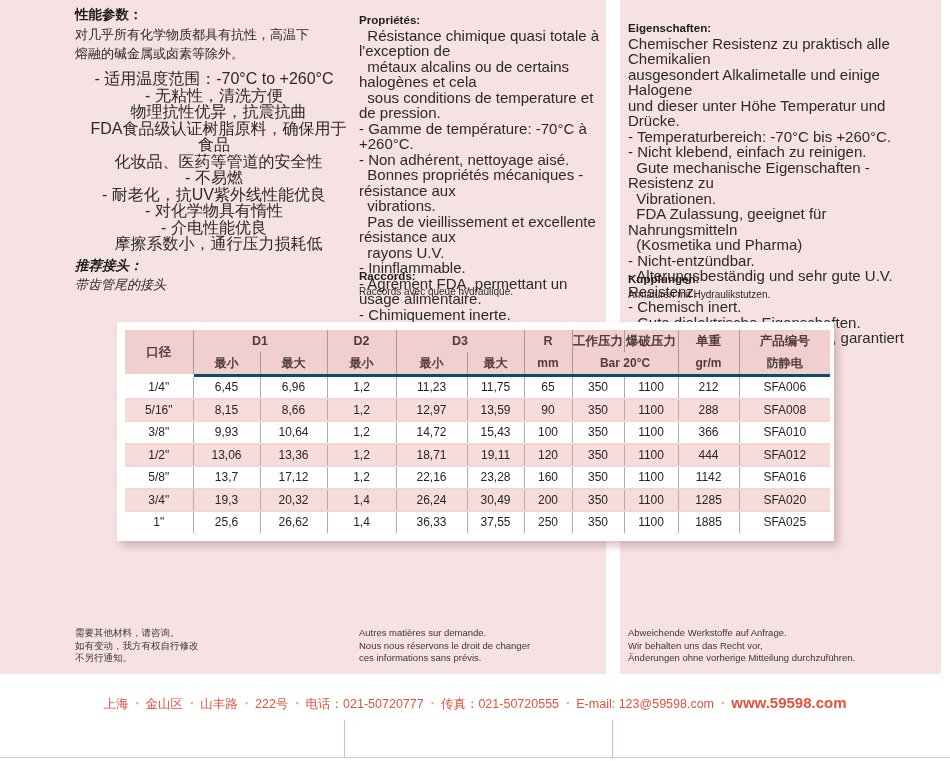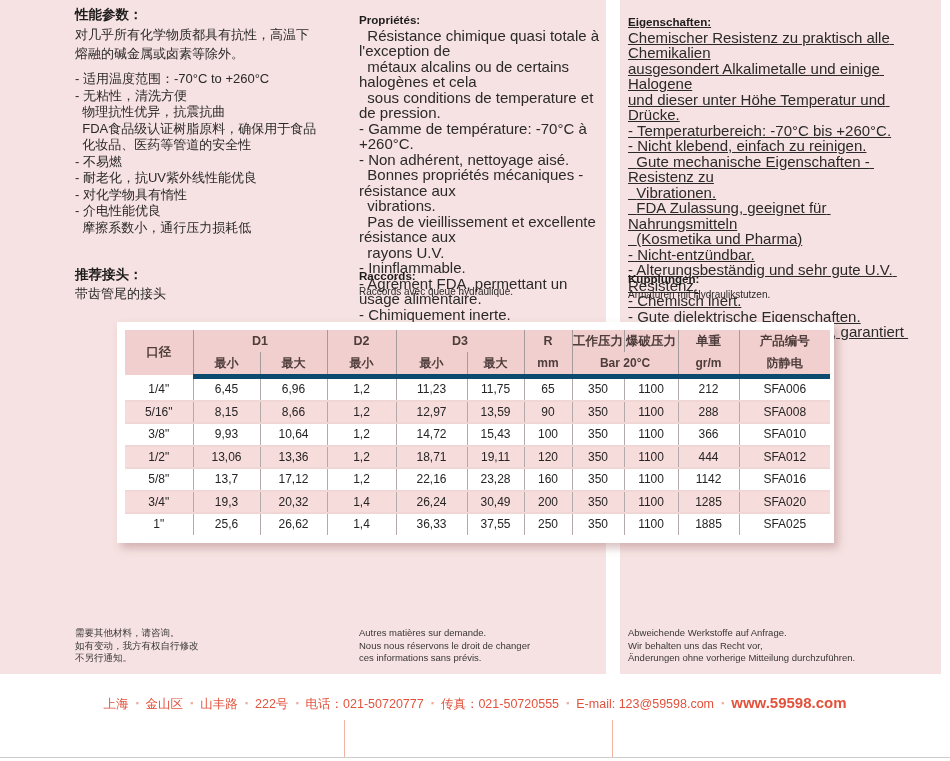--- a/index.html
+++ b/index.html
@@ -10,32 +10,32 @@
     color:#2b2929;
   }
   .panel{position:absolute;top:0;height:674px;background:#f6e2e2;}
   .panel-left{left:0;width:337px;padding-left:24px;}
   .panel-mid{left:351px;width:255px;}
   .panel-right{left:620px;width:321px;}
 
   .col-content{position:absolute;}
   .cn-content{left:75px;top:5px;right:8px;}
   .fr-content{left:8px;top:12px;right:4px;}
-  .de-content{left:8px;top:14px;right:6px;text-decoration:underline;}
+  .de-content{left:8px;top:20px;right:6px;}
 
   .heading{font-weight:bold;color:#1d1b1b;}
   .cn .heading{font-size:13.5px;line-height:19px;}
   .fr .heading,.de .heading{font-size:11.6px;line-height:15.5px;}
 
   .prelines{white-space:pre-wrap;}
   .cn-intro{font-size:13px;line-height:19px;margin-top:1px;}
-  .cn-items{font-size:13px;line-height:16.5px;margin-top:8px;}
+  .cn-items{font-size:16px;line-height:16.5px;margin-top:8px;text-align:center;}
   .fr-items,.de-items{font-size:15px;line-height:15.5px;}
   .sub-section{position:absolute;left:0;right:0;}
-  .cn .sub-section{left:75px;top:265px;}
+  .cn .sub-section{left:75px;top:256px;font-style:italic;}
   .fr .sub-section{left:8px;top:268px;}
   .de .sub-section{left:8px;top:271px;}
   .cn .sub-body{font-size:13px;line-height:19px;}
   .fr .sub-body,.de .sub-body{font-size:10px;line-height:15.5px;}
 
   .note{position:absolute;top:627px;font-size:9.5px;line-height:12.5px;color:#3a3636;}
   .cn .note{left:75px;right:10px;}
   .fr .note,.de .note{left:8px;right:6px;}
 
   
@@ -46,21 +46,21 @@
     z-index:5;
   }
   table.spec{border-collapse:collapse;width:100%;table-layout:fixed;}
   .spec th,.spec td{padding:0;text-align:center;vertical-align:middle;}
   .spec thead th{
     background:#f1cfcf;color:#4e3d3b;font-weight:bold;font-size:12.5px;height:22px;
   }
   .spec thead tr.h2 th{font-size:12px;}
   .spec thead th.bore{vertical-align:middle;}
   .spec .br{border-right:1px solid #a39a99;}
-  .spec thead tr.h2 th{border-bottom:5px solid #0c4a6e;margin-left:46px;}
+  .spec thead tr.h2 th{border-bottom:3px solid #0c4a6e;margin-left:46px;}
   .spec thead th.bore{border-bottom:3px solid #ffffff;}
   .spec tbody td{
     font-size:12px;color:#262424;height:20.5px;background:#ffffff;
     border-right:1px solid #b3a9a8;border-top:2px solid #f1d6d6;
   }
   .spec tbody tr:first-child td{border-top:none;}
   .spec tbody td:last-child{border-right:none;}
   .spec tbody tr.alt td{background:#f7dcdc;}
 
   

